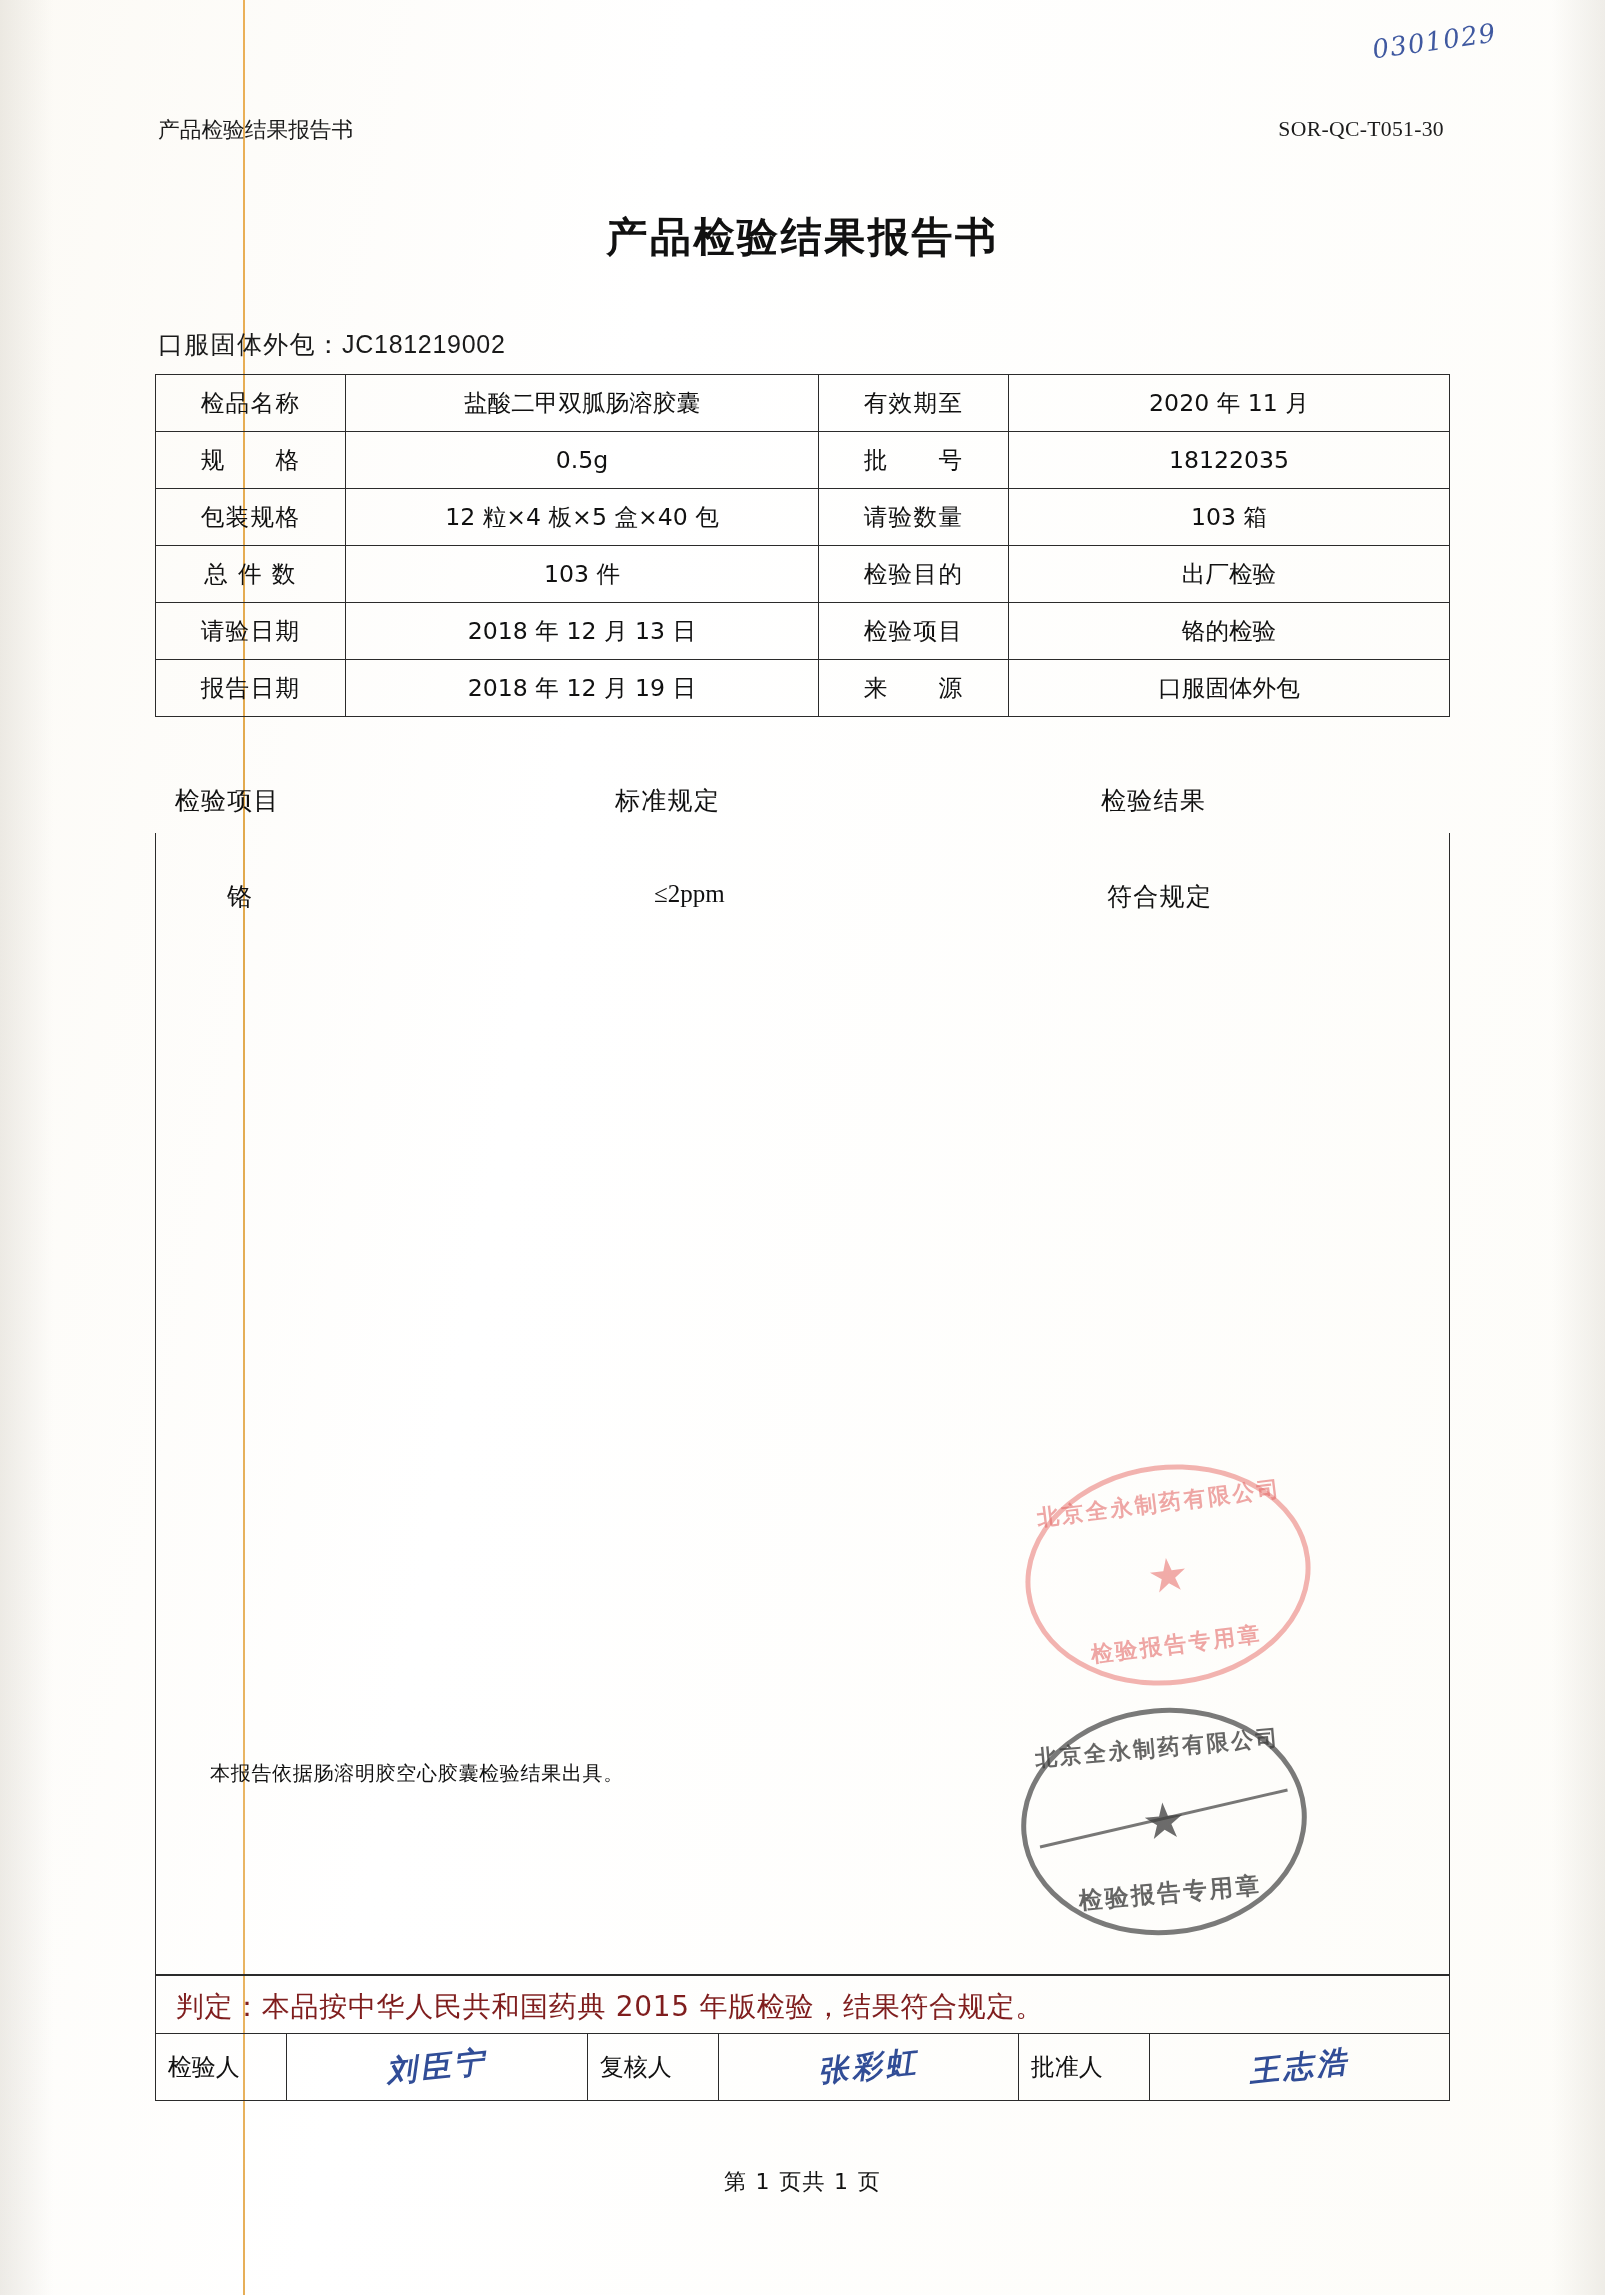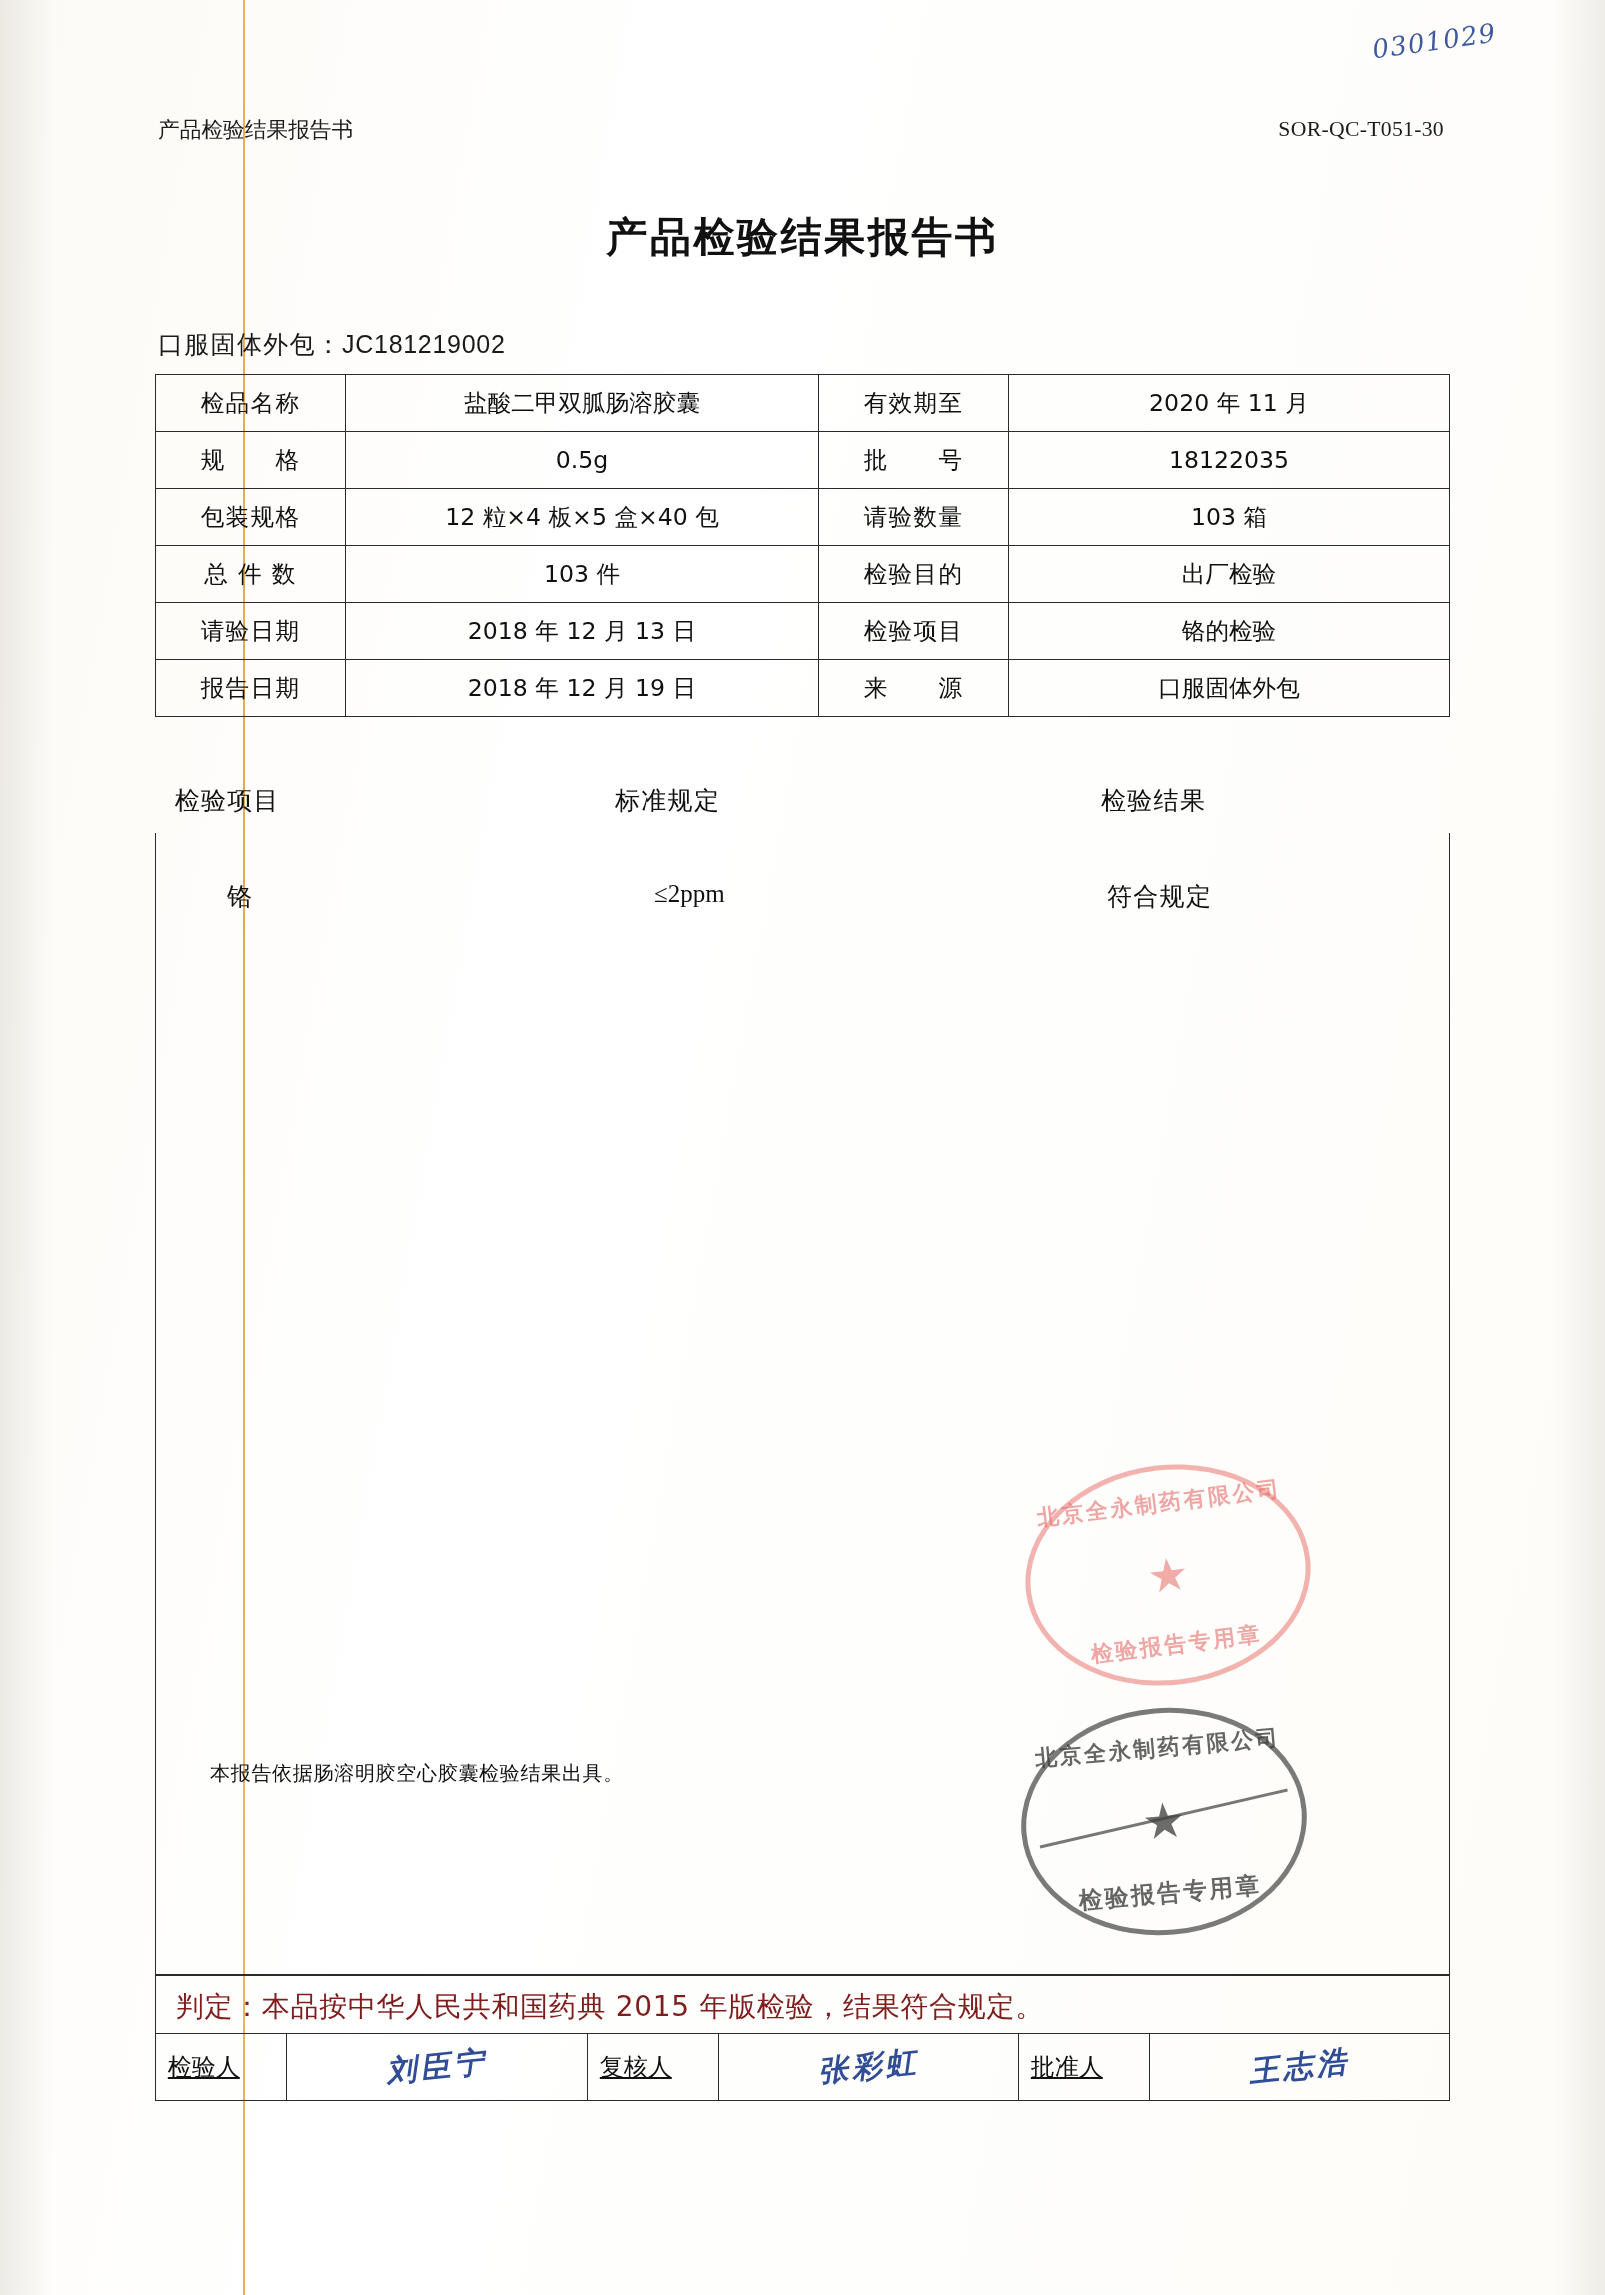--- a/index.html
+++ b/index.html
@@ -178,21 +178,20 @@
   }
   #sign-table td {
     border: 1.3px solid #2b2b2b;
     height: 66px;
     font-size: 24px;
     font-family: "DejaVu Sans", sans-serif;
     color: #111;
     vertical-align: middle;
     padding: 0 11.8px;
     position: relative;
-    text-decoration: underline;
   }
   .sig-cell { position: relative; }
   .sig-ink {
     position: absolute;
     left: 0; right: 0; top: 50%;
     transform: translateY(-50%) rotate(-6deg);
     text-align: center;
     font-family: "DejaVu Serif", serif;
     font-size: 30px;
     color: #1b3a8c;
@@ -415,15 +414,16 @@
           <span class="sig-ink">张彩虹</span>
         </td>
         <td>批准人</td>
         <td class="sig-cell">
           <span class="sig-ink">王志浩</span>
         </td>
       </tr>
     </tbody>
   </table>
 
+  <div id="footer">第 1 页共 1 页</div>
 
 </div>
 
 
 </body></html>

